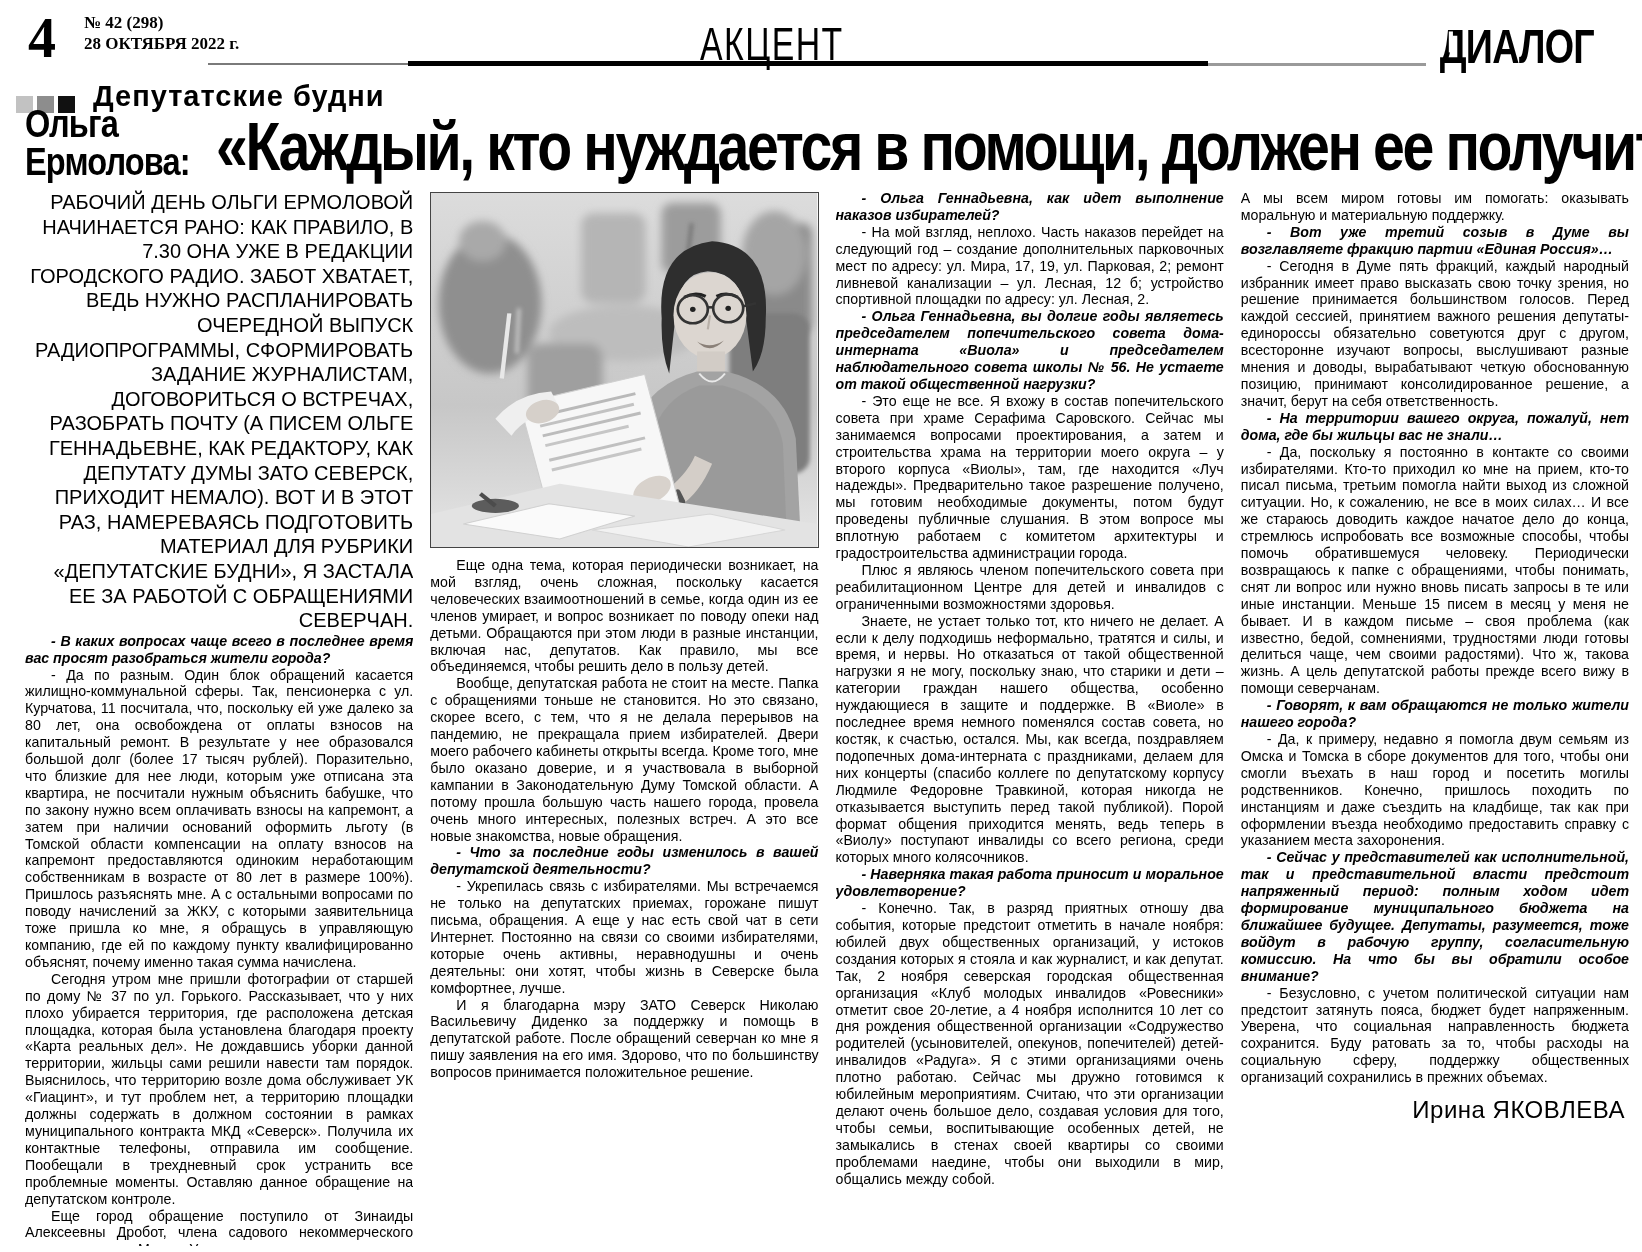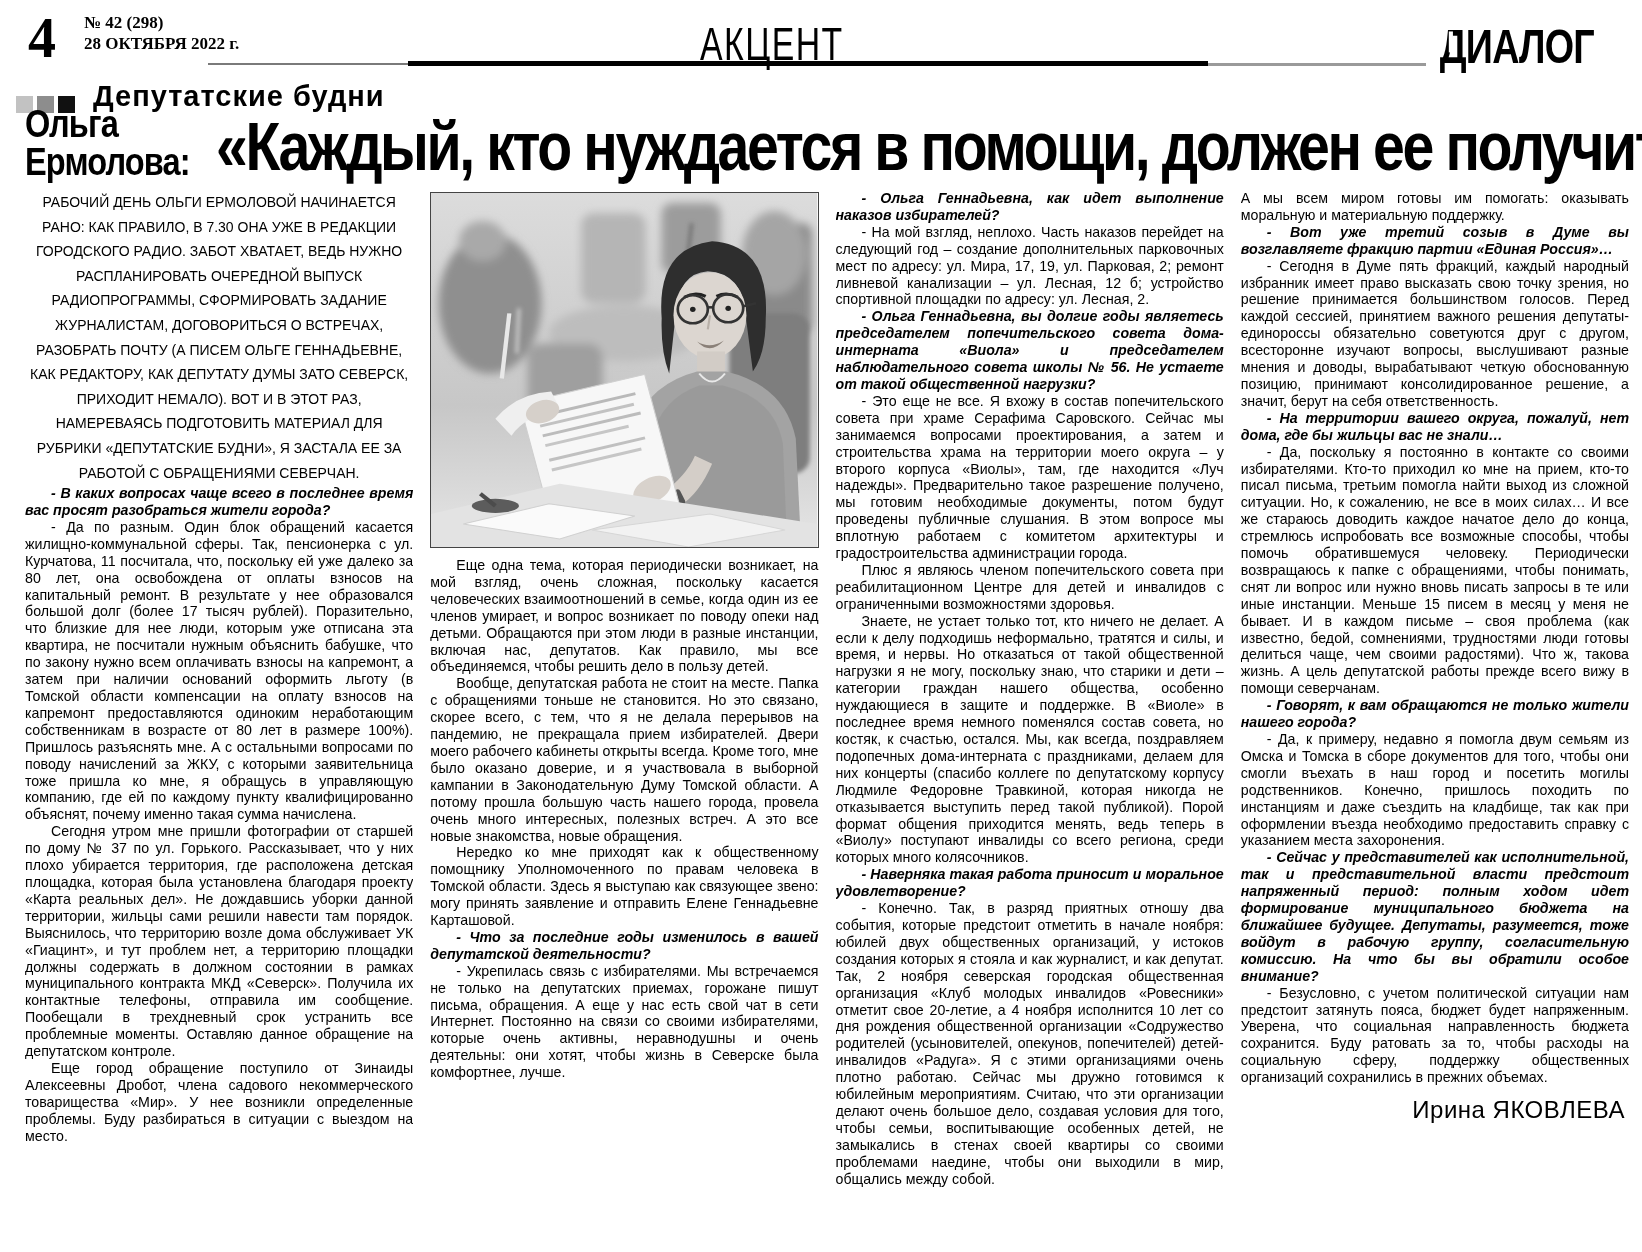--- a/index.html
+++ b/index.html
@@ -37,21 +37,21 @@
          letter-spacing:-2.5px;transform:scaleX(0.97) scaleY(1.15);transform-origin:left top;}
 
   
   .body-row{position:absolute;left:25px;top:190px;width:1604px;height:1056px;
             display:grid;grid-template-columns:repeat(4,1fr);column-gap:17px;overflow:hidden;}
   .column{overflow:hidden;}
   .paras p{margin:0;font-size:14.2px;line-height:16.9px;text-align:justify;}
   p.p{text-indent:26px;}
   p.cont{text-indent:0;}
   p.q{text-indent:26px;font-weight:bold;font-style:italic;}
-  p.lead{font-size:14px;line-height:24.6px;text-align:center;text-indent:0;text-transform:uppercase;}
+  p.lead{font-size:20px;line-height:24.6px;text-align:right;text-indent:0;text-transform:uppercase;}
   .byline{text-align:right;font-weight:normal;font-size:24px;margin-top:10px;letter-spacing:0.5px;padding-right:4px;}
 
   
   .photo{width:100%;height:356px;margin:2px 0 9px 0;border:1px solid #444;box-sizing:border-box;}
   .photo svg{display:block;width:100%;height:100%;}
 </style>
 </head>
 <body>
 
 <div class="page">
@@ -182,23 +182,23 @@
           <path d="M0 320 L120 290 L360 330 L360 353 L0 353 Z" fill="#e3e3e3"></path>
           <path d="M30 330 L110 310 L190 322 L120 345 Z" fill="#fafafa" stroke="#d0d0d0"></path>
           <path d="M150 336 L260 320 L330 336 L240 353 Z" fill="#f2f2f2" stroke="#d6d6d6"></path>
           <ellipse cx="60" cy="312" rx="22" ry="7" fill="#5c5c5c"></ellipse>
           <line x1="60" y1="312" x2="46" y2="300" stroke="#4c4c4c" stroke-width="4"></line>
         </svg>
       </figure>
       <div class="paras">
           <p class="p">Еще одна тема, которая периодически возникает, на мой взгляд, очень сложная, поскольку касается человеческих взаимоотношений в семье, когда один из ее членов умирает, и вопрос возникает по поводу опеки над детьми. Обращаются при этом люди в разные инстанции, включая нас, депутатов. Как правило, мы  все объединяемся, чтобы решить дело в пользу детей.</p>
           <p class="p">Вообще, депутатская работа не стоит на месте. Папка с обращениями тоньше не становится. Но это связано, скорее всего, с тем, что я не делала перерывов на пандемию, не прекращала  прием избирателей. Двери моего рабочего кабинеты открыты всегда. Кроме того, мне было оказано доверие, и я участвовала в выборной кампании в Законодательную Думу Томской области. А потому прошла большую часть нашего города, провела очень много интересных, полезных встреч.  А это все новые знакомства, новые обращения.</p>
-          <p class="p">Нередко ко мне приходят как к общественному помощнику Уполномоченного по правам человека в Томской области. Здесь я выступаю как связующее звено: могу принять заявление и отправить Елене Геннадьевне Карташовой.</p>
           <p class="q">- Что за последние годы изменилось в вашей депутатской деятельности?</p>
           <p class="p">- Укрепилась связь с избирателями. Мы встречаемся не только на депутатских приемах, горожане пишут письма, обращения. А еще у нас есть свой чат в сети Интернет. Постоянно на связи со своими избирателями, которые очень активны, неравнодушны и очень деятельны: они хотят, чтобы жизнь в Северске была комфортнее, лучше.</p>
+          <p class="p">И я благодарна мэру ЗАТО Северск Николаю Васильевичу Диденко за поддержку и помощь в депутатской работе. После обращений северчан ко мне я пишу заявления на его имя. Здорово, что по большинству вопросов принимается положительное решение.</p>
         </div>
     </div>
 
     <div class="column">
       <div class="paras">
           <p class="q">- Ольга Геннадьевна, как идет выполнение наказов избирателей?</p>
           <p class="p">- На мой взгляд, неплохо. Часть наказов перейдет на следующий год – создание дополнительных парковочных мест по адресу: ул. Мира, 17, 19, ул. Парковая, 2; ремонт ливневой канализации – ул. Лесная, 12 б; устройство спортивной площадки по адресу: ул. Лесная, 2.</p>
           <p class="q">- Ольга Геннадьевна, вы долгие годы являетесь председателем попечительского совета дома-интерната «Виола» и председателем наблюдательного совета школы № 56. Не устаете от такой общественной нагрузки?</p>
           <p class="p">- Это еще не все. Я вхожу в состав попечительского совета при  храме Серафима Саровского. Сейчас мы занимаемся вопросами проектирования, а затем и строительства храма на территории моего округа – у второго корпуса «Виолы», там, где находится «Луч надежды». Предварительно такое разрешение получено, мы готовим необходимые документы, потом будут проведены публичные слушания. В этом вопросе мы вплотную работаем с комитетом архитектуры и градостроительства администрации города.</p>
           <p class="p">Плюс я являюсь членом попечительского совета при реабилитационном Центре для детей и инвалидов с ограниченными возможностями здоровья.</p>

